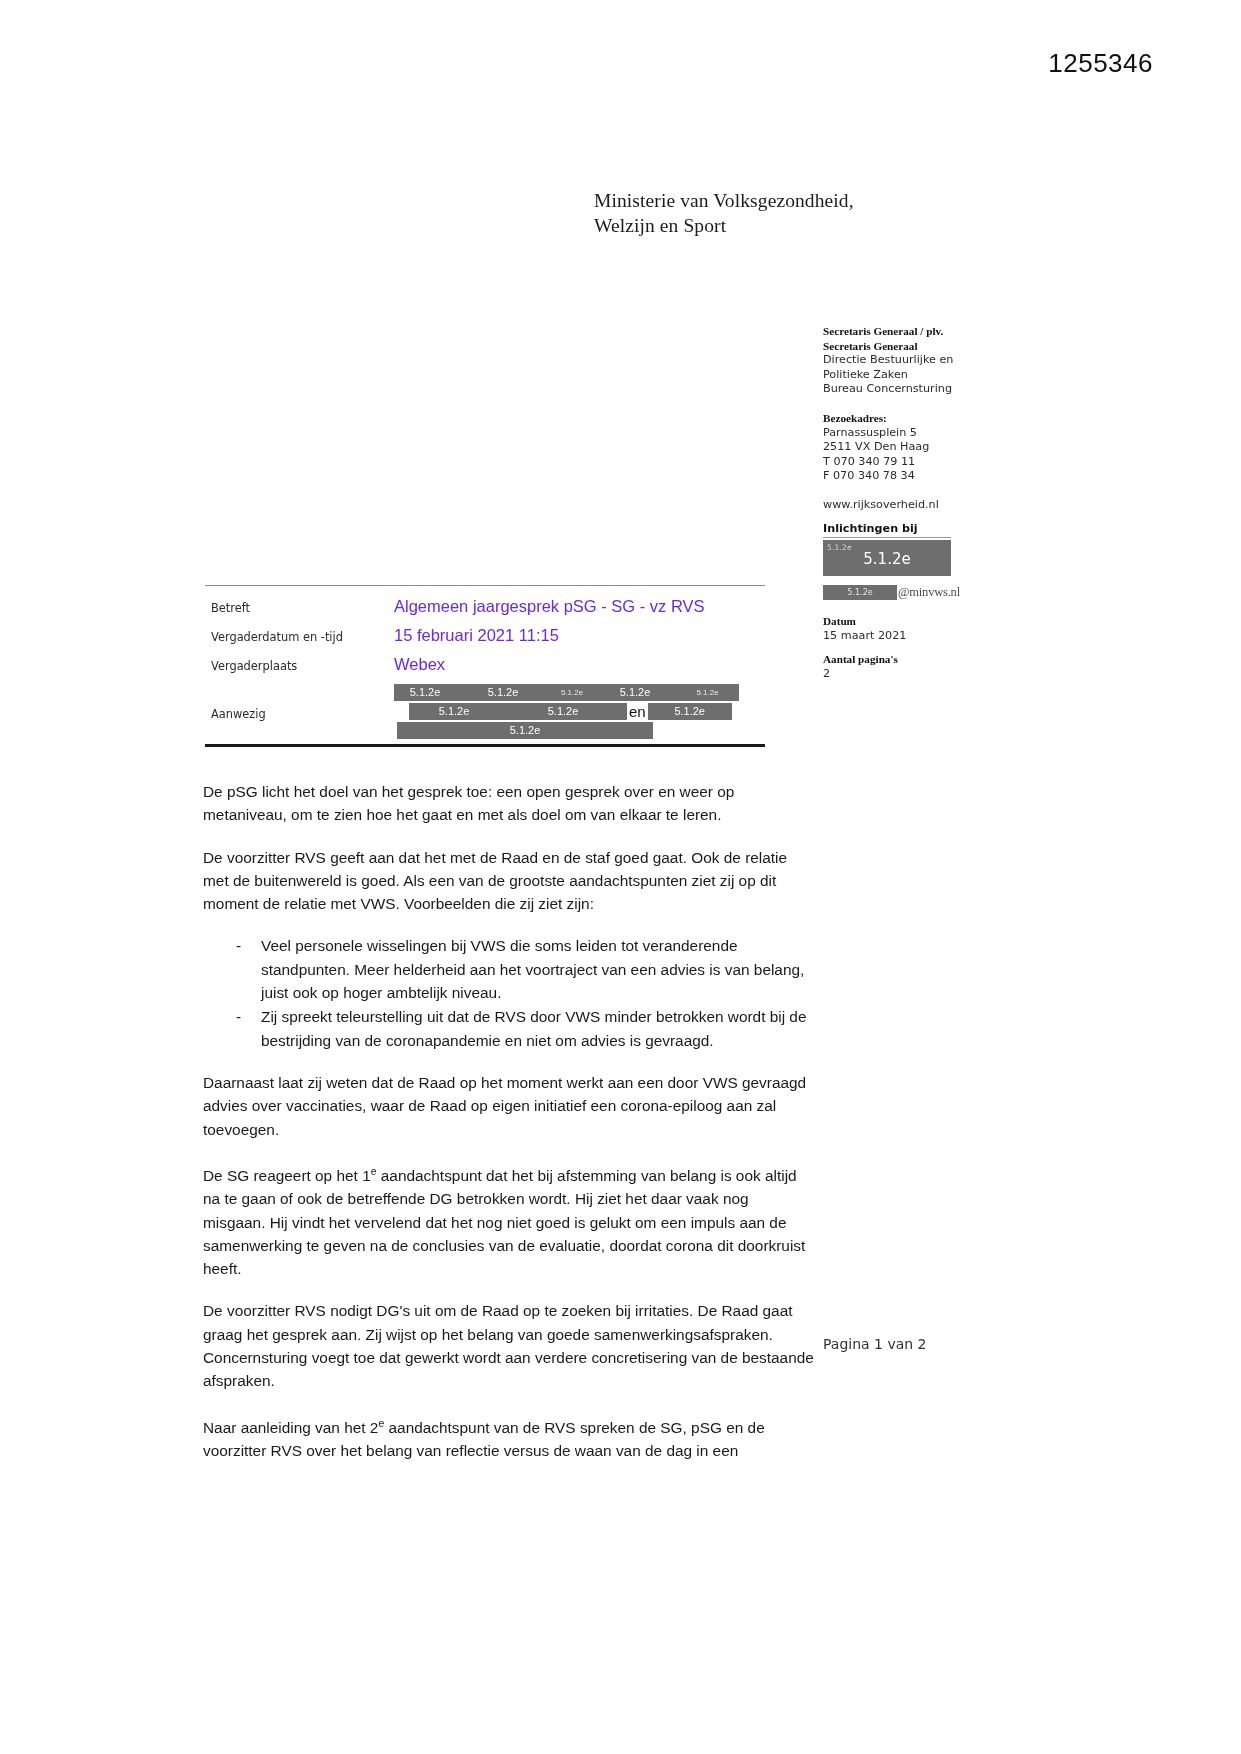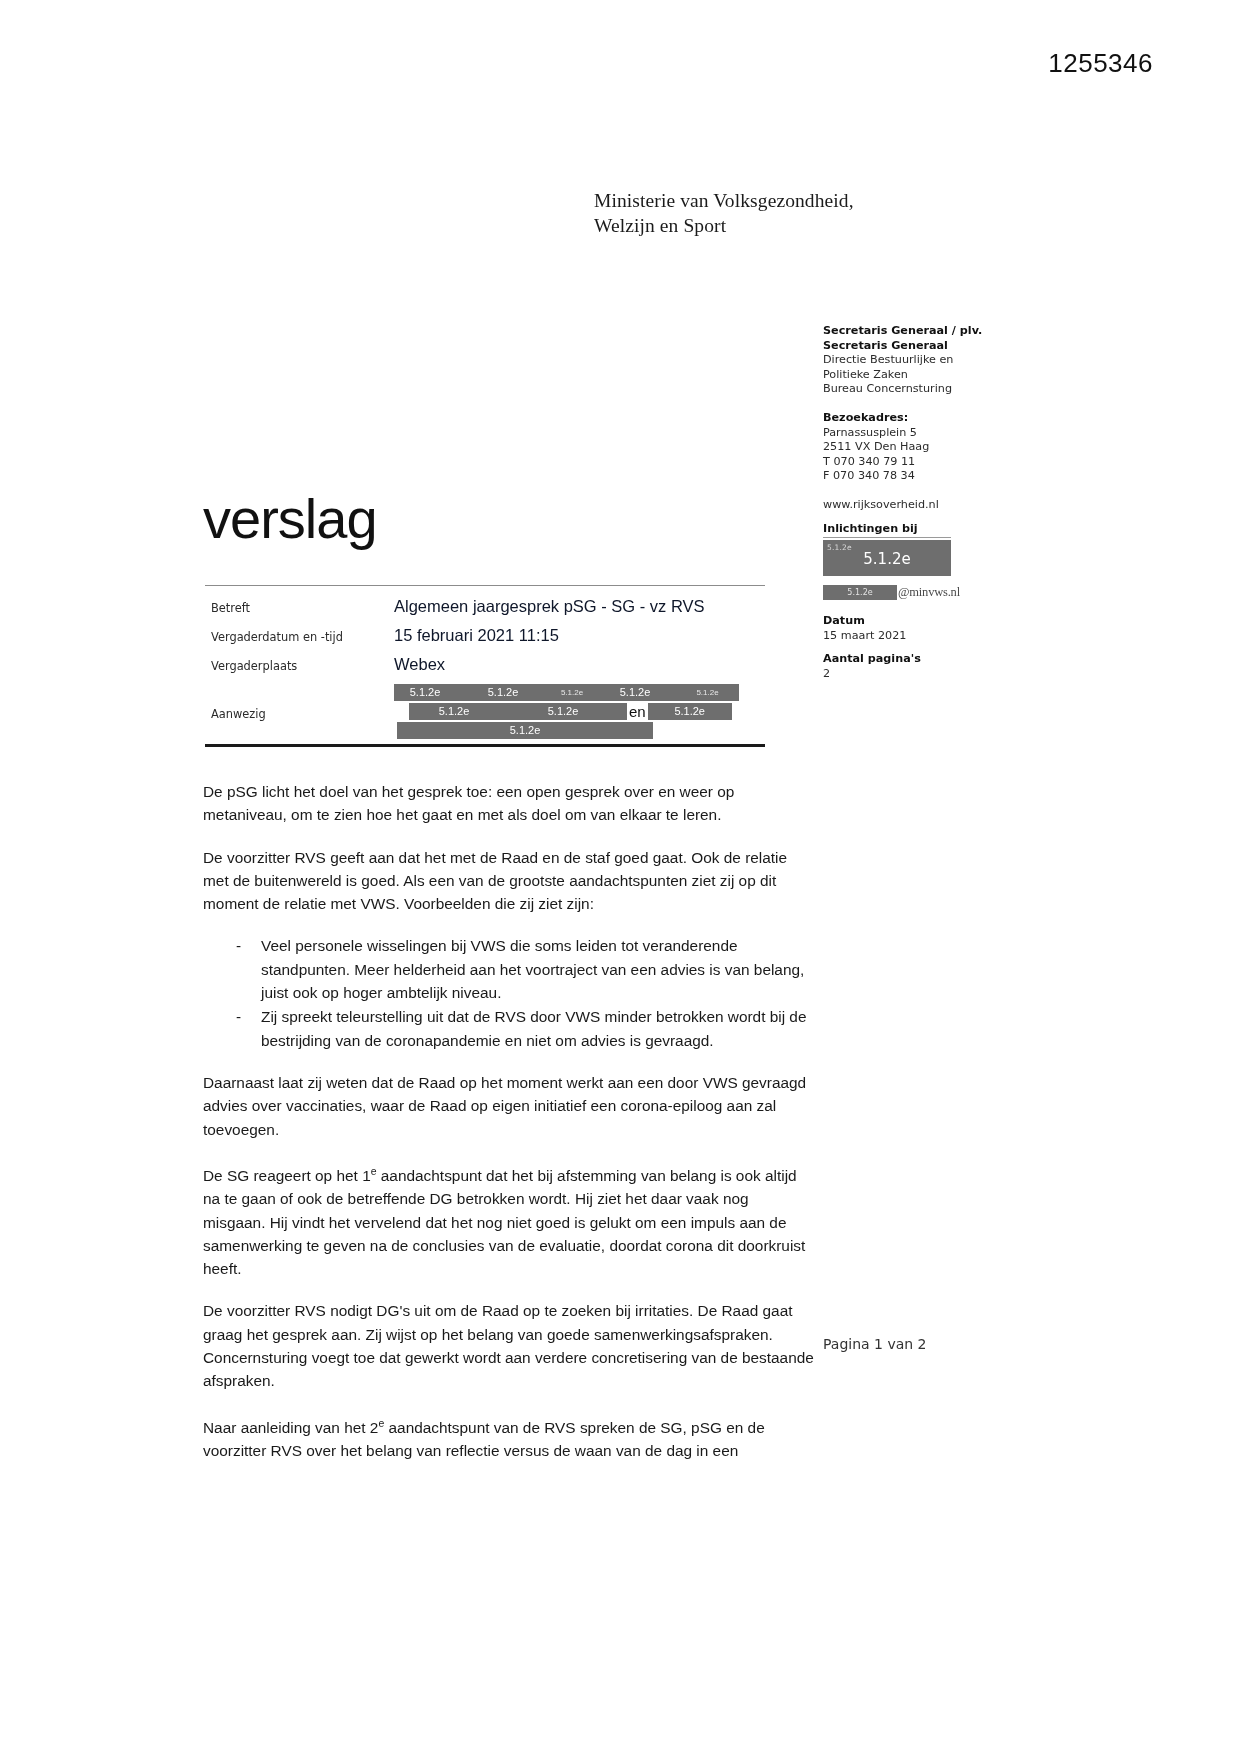--- a/index.html
+++ b/index.html
@@ -49,20 +49,21 @@
     top: 324px;
     width: 200px;
     font-family: "DejaVu Sans", sans-serif;
     font-size: 11.2px;
     line-height: 14.6px;
     color: #2b2b2b;
   }
   .sidebar .bold {
     font-weight: bold;
     color: #111;
+    font-family: Liberation Serif, serif;
   }
   .sidebar .gap {
     height: 14px;
   }
   .sidebar .gap-sm {
     height: 9px;
   }
   .sb-underline {
     display: block;
     border-bottom: 1px solid #9a9a9a;
@@ -176,21 +177,21 @@
   .meta-label {
     width: 183px;
     flex: 0 0 183px;
     font-size: 11.4px;
     color: #2b2b2b;
     padding-top: 3px;
   }
   .meta-value {
     font-family: "Liberation Sans", sans-serif;
     font-size: 16.5px;
-    color: #0f172a;
+    color: #6d28d9;
     line-height: 21px;
   }
 
   
   .attend {
     position: relative;
     width: 345px;
     margin-top: 1px;
   }
   .attend-line {
@@ -310,21 +311,20 @@
     <div class="bold">Datum</div>
     <div>15 maart 2021</div>
 
     <div class="gap-sm"></div>
     <div class="bold">Aantal pagina's</div>
     <div>2</div>
 
     <div class="gap-sm"></div>
   </div>
 
-  <div class="title">verslag</div>
 
   <div class="rule-top"></div>
 
   <div class="meta">
     <div class="meta-row">
       <div class="meta-label">Betreft</div>
       <div class="meta-value">Algemeen jaargesprek pSG - SG - vz RVS</div>
     </div>
     <div class="meta-row">
       <div class="meta-label">Vergaderdatum en -tijd</div>

